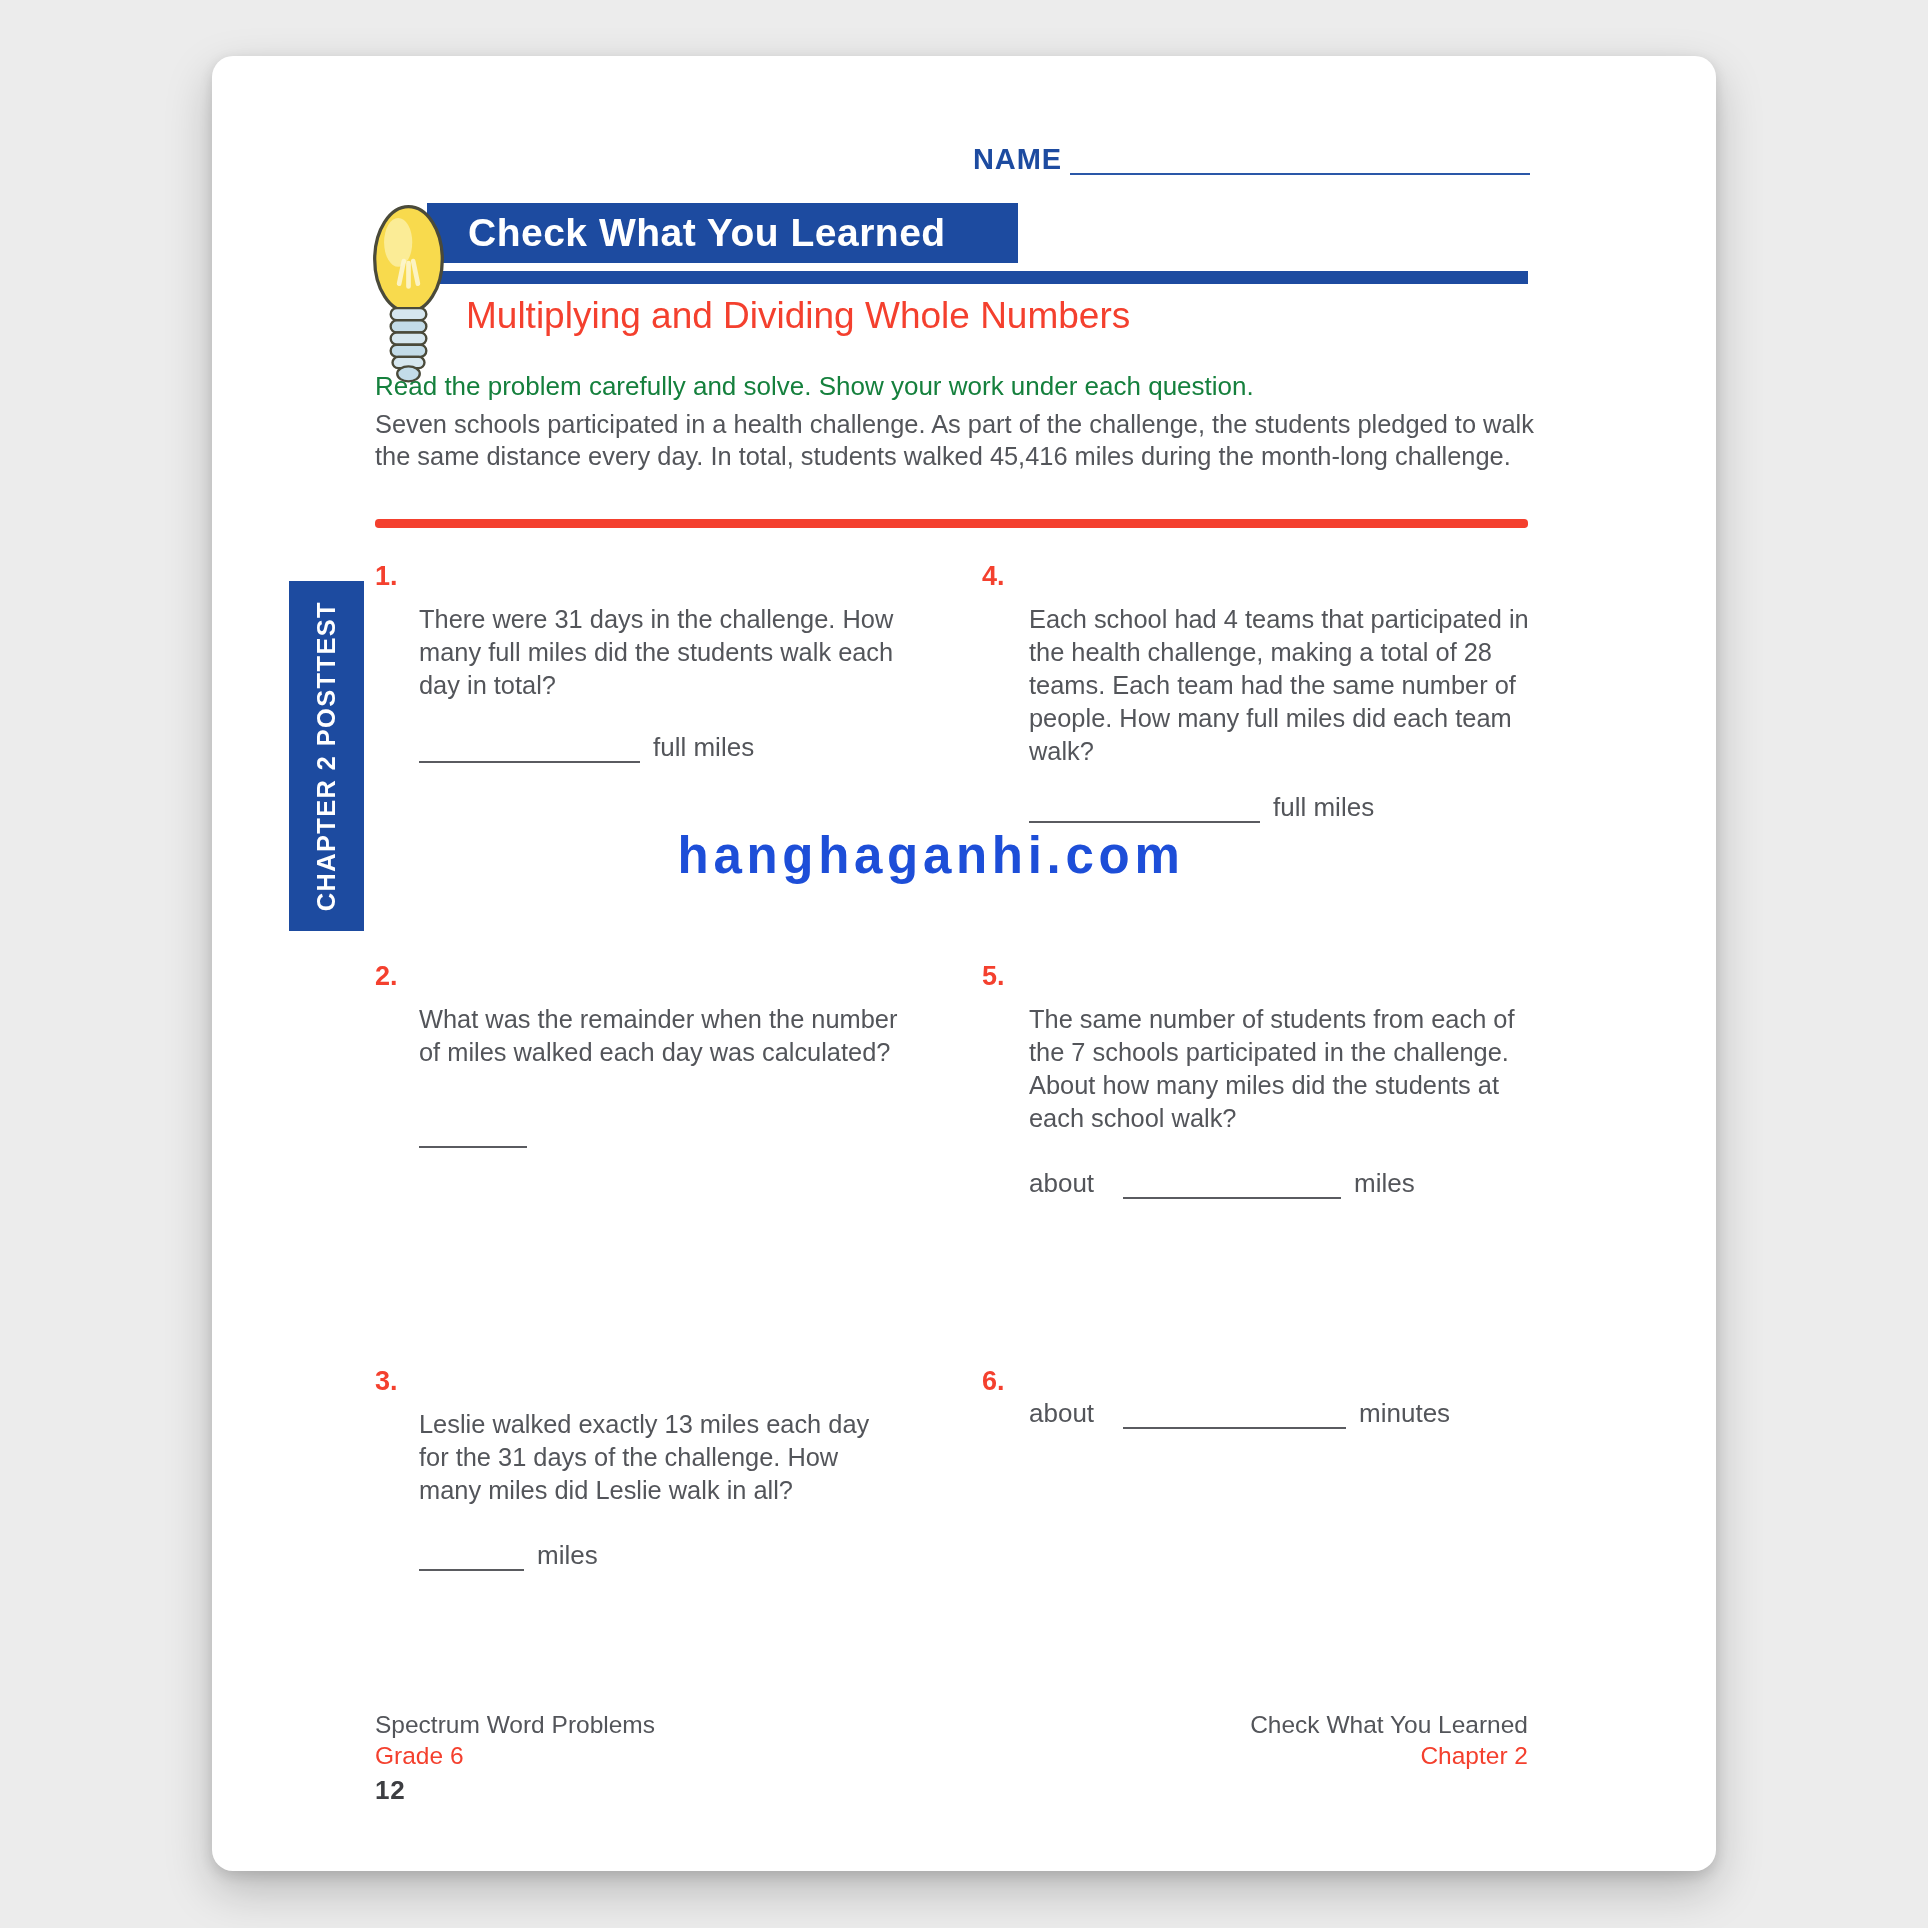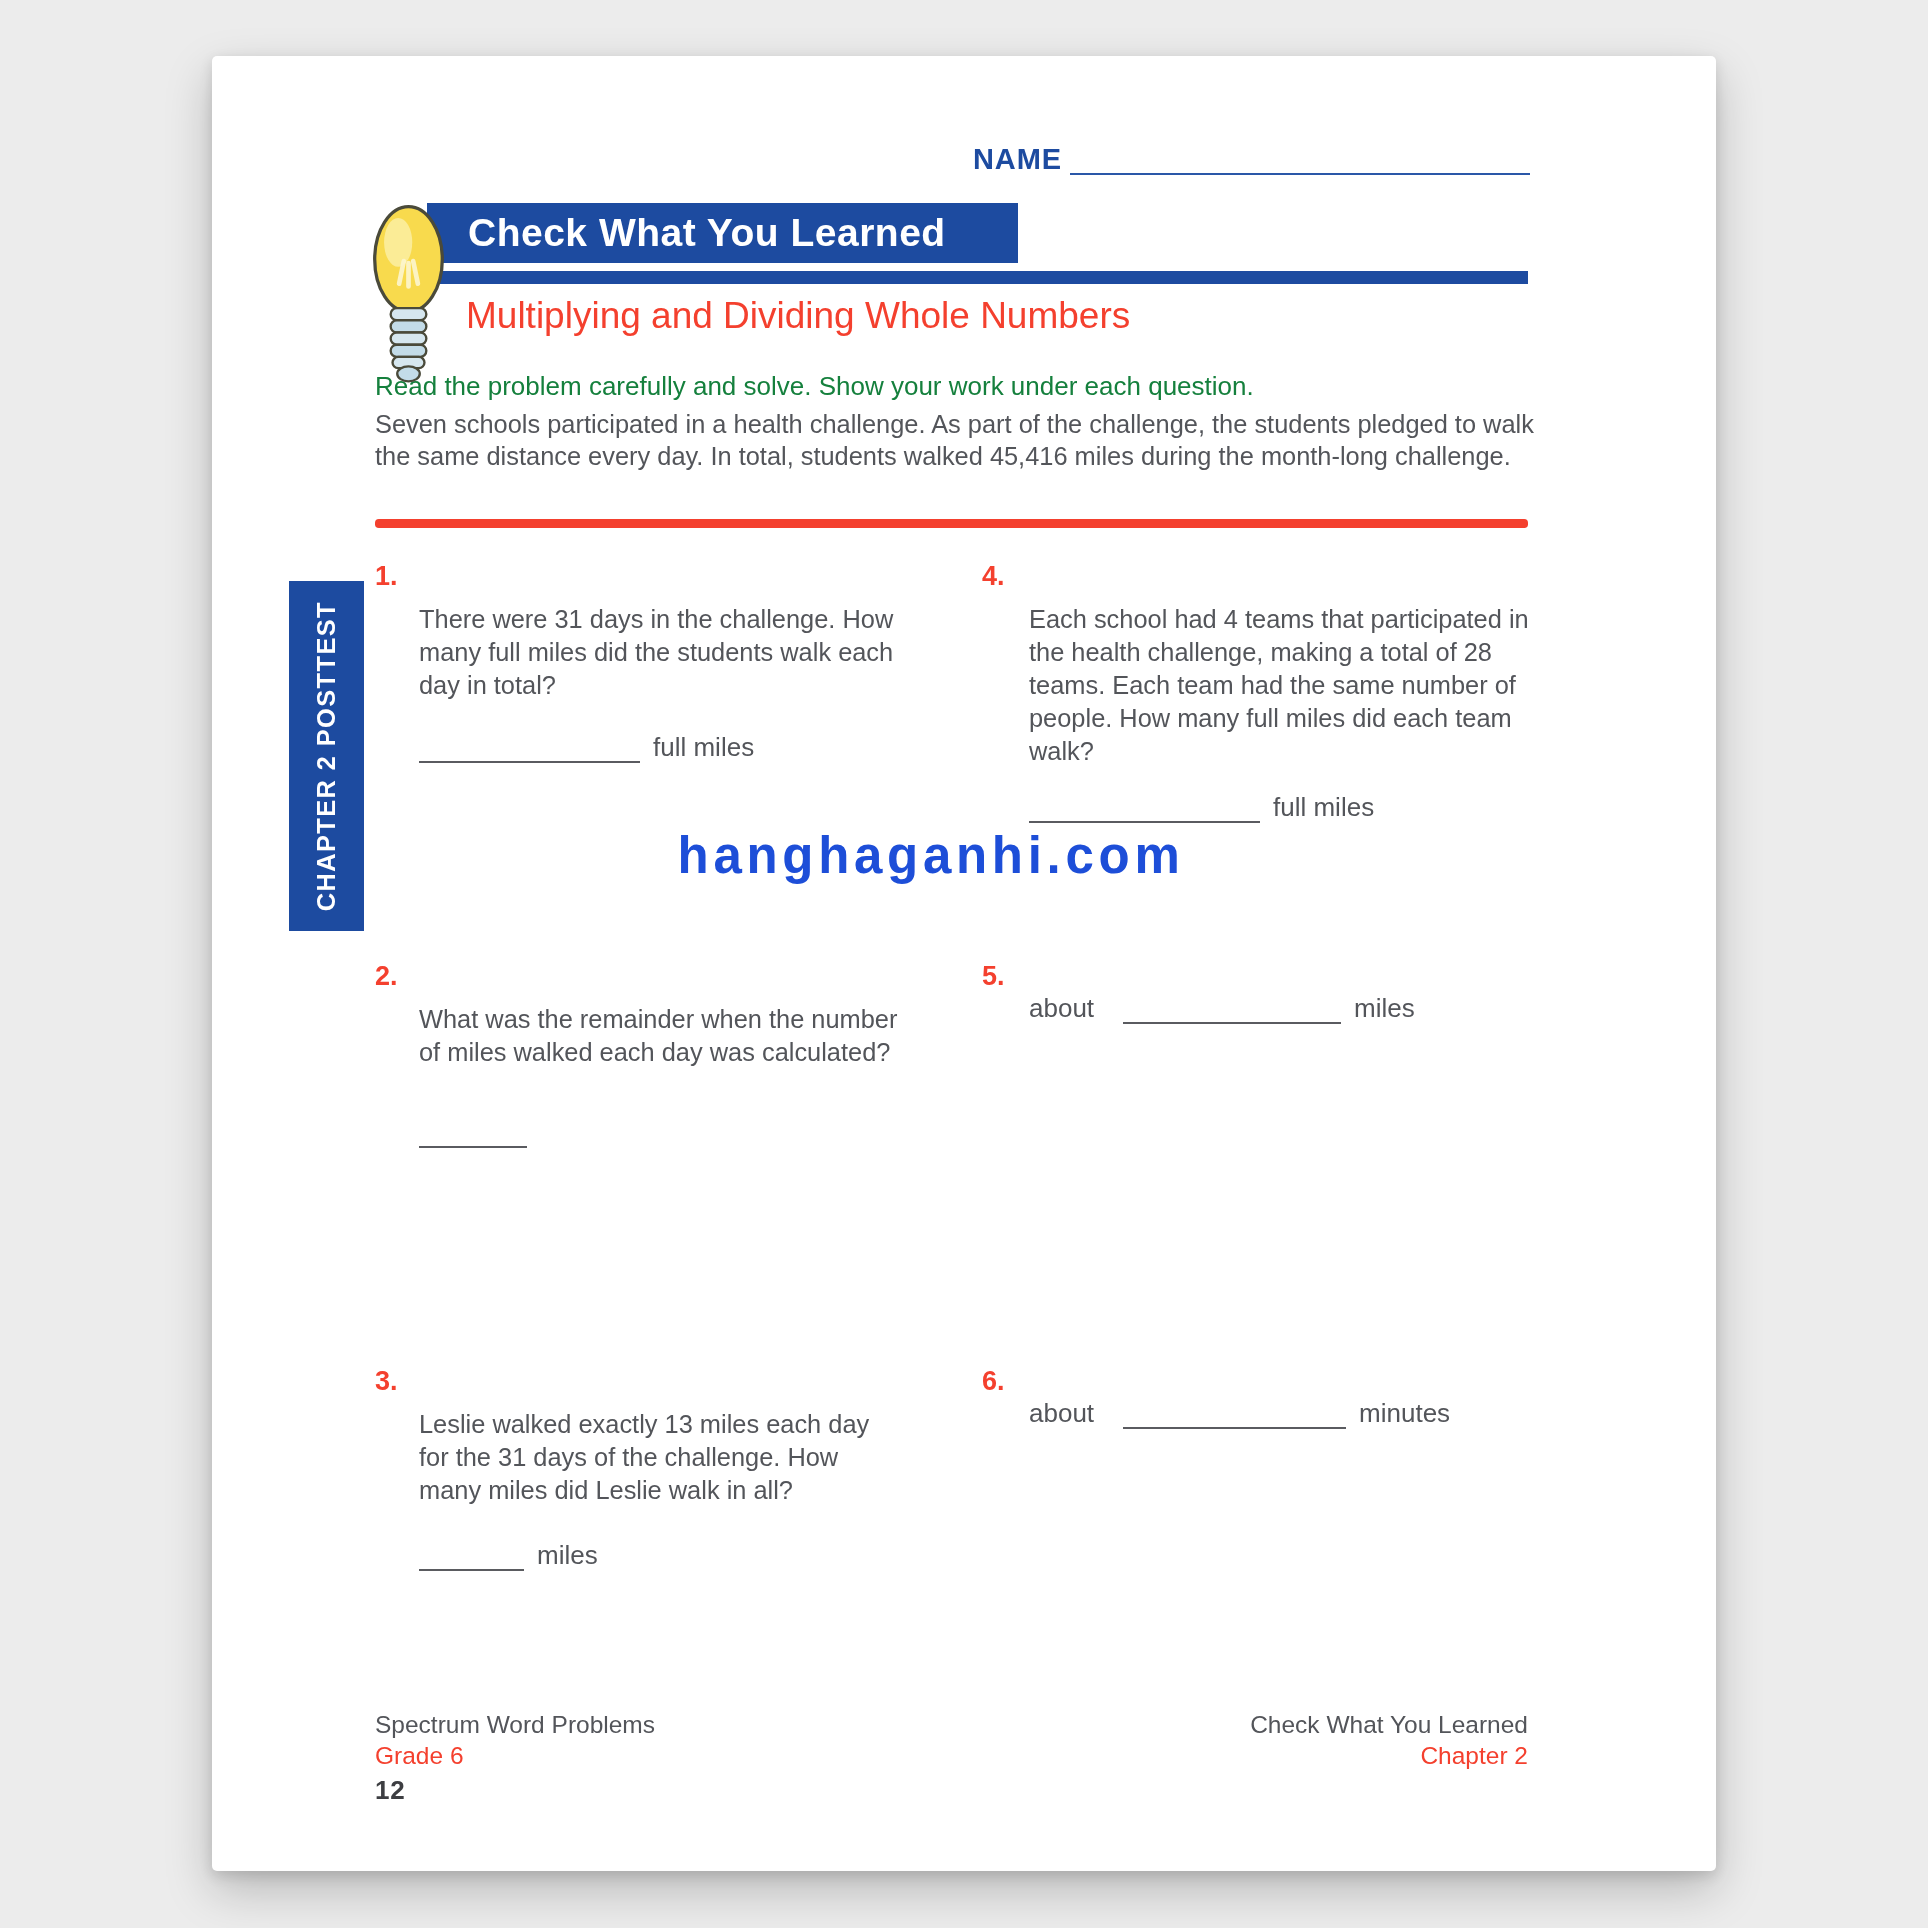--- a/index.html
+++ b/index.html
@@ -4,21 +4,21 @@
 <style>
   html,body { margin:0; padding:0; }
   body {
     width:1928px; height:1928px; position:relative;
     background:#ececec;
     font-family:"Liberation Sans", sans-serif;
     overflow:hidden;
   }
   .page {
     position:absolute; left:212px; top:56px; width:1504px; height:1815px;
-    background:#ffffff; border-radius:5px;
+    background:#ffffff; border-radius:21px;
     box-shadow:0 19px 47px rgba(0,0,0,0.22), 0 4.7px 13px rgba(0,0,0,0.12);
   }
   
   .name-row { position:absolute; left:761px; top:87px; width:557px; display:flex; align-items:flex-end; }
   .name-label { font-weight:bold; font-size:29px; color:#1d4ba0; letter-spacing:0.9px; line-height:32px; }
   .name-line { flex:1; border-bottom:2.8px solid #2a57a8; margin-left:7.5px; height:26px; }
 
   
   .banner { position:absolute; left:215px; top:147px; width:591px; height:60px; background:#1d4ba0;
             display:flex; align-items:center; padding-left:41px; box-sizing:border-box; }
@@ -162,20 +162,21 @@
         <span class="ans-prefix"></span>
         <span class="ans-line"></span>
         <span class="ans-suffix">full miles</span>
       </div>
     </span>
   </div>
 
   <div class="question q5">
     <span class="qnum">5.</span>
     <span class="qbody">
+      <div class="qtext">The same number of students from each of the 7 schools participated in the challenge. About how many miles did the students at each school walk?</div>
       <div class="answer-row">
         <span class="ans-prefix">about</span>
         <span class="ans-line"></span>
         <span class="ans-suffix">miles</span>
       </div>
     </span>
   </div>
 
   <div class="question q6">
     <span class="qnum">6.</span>

